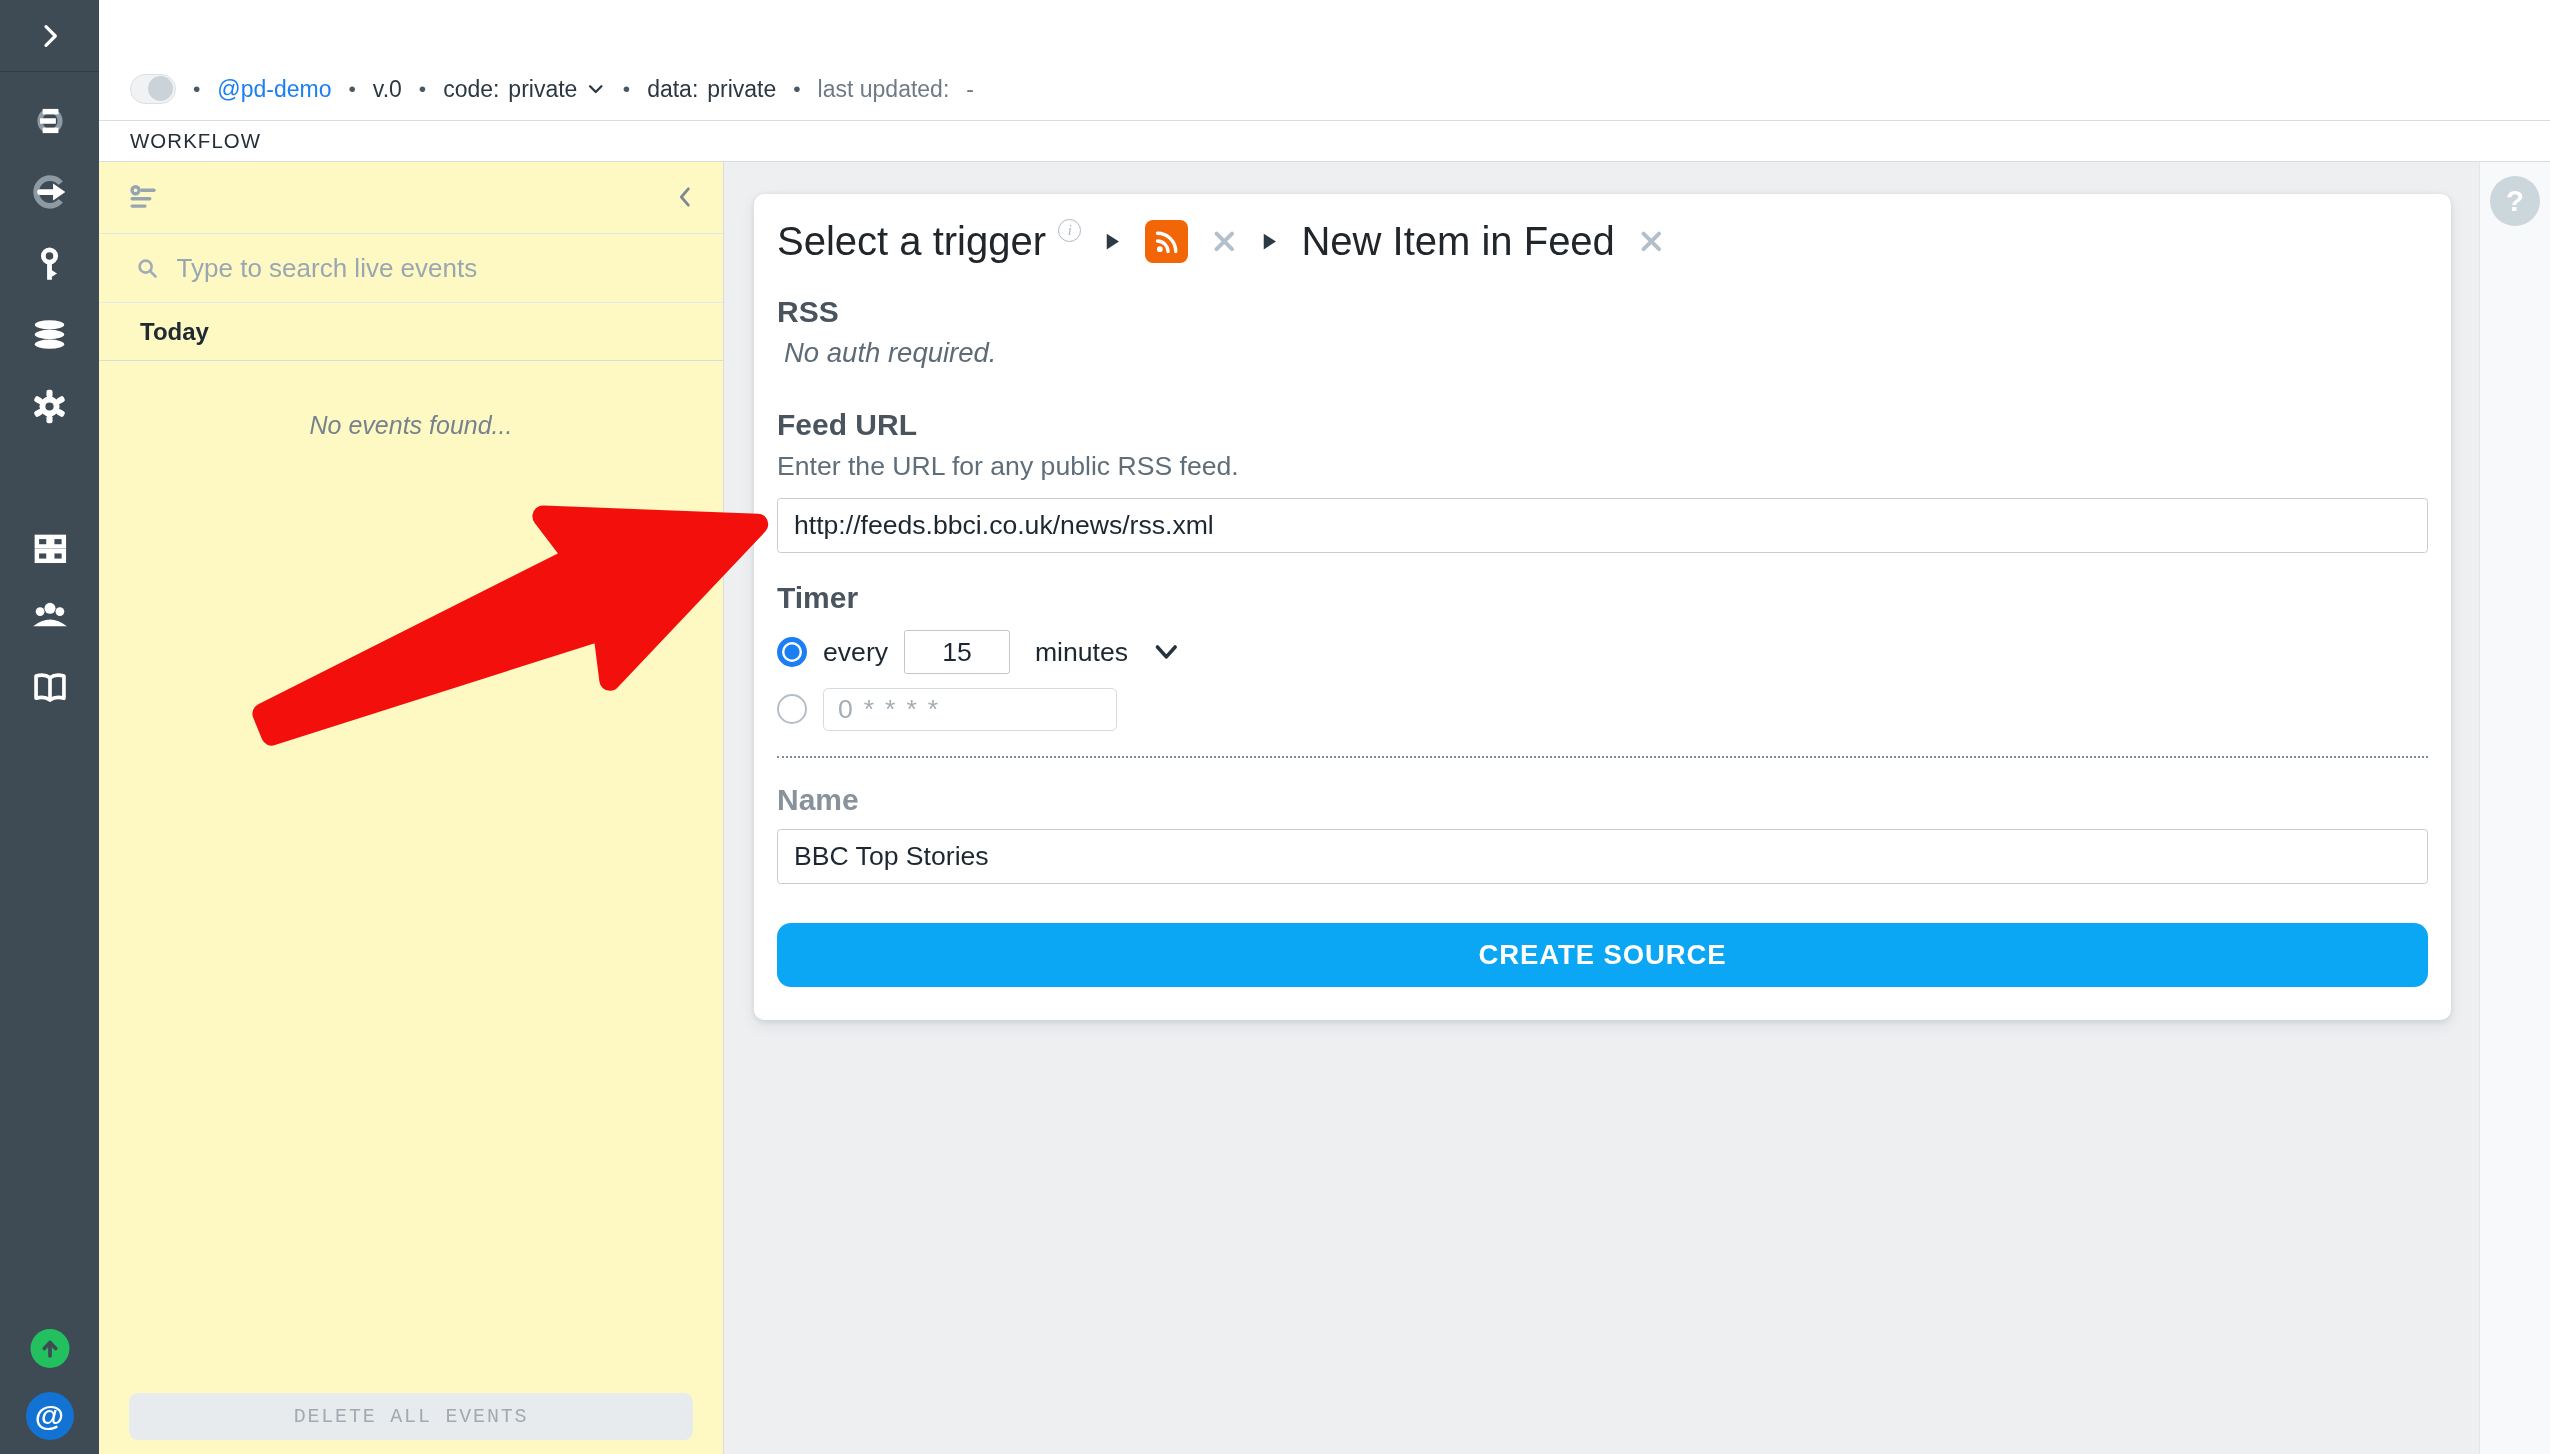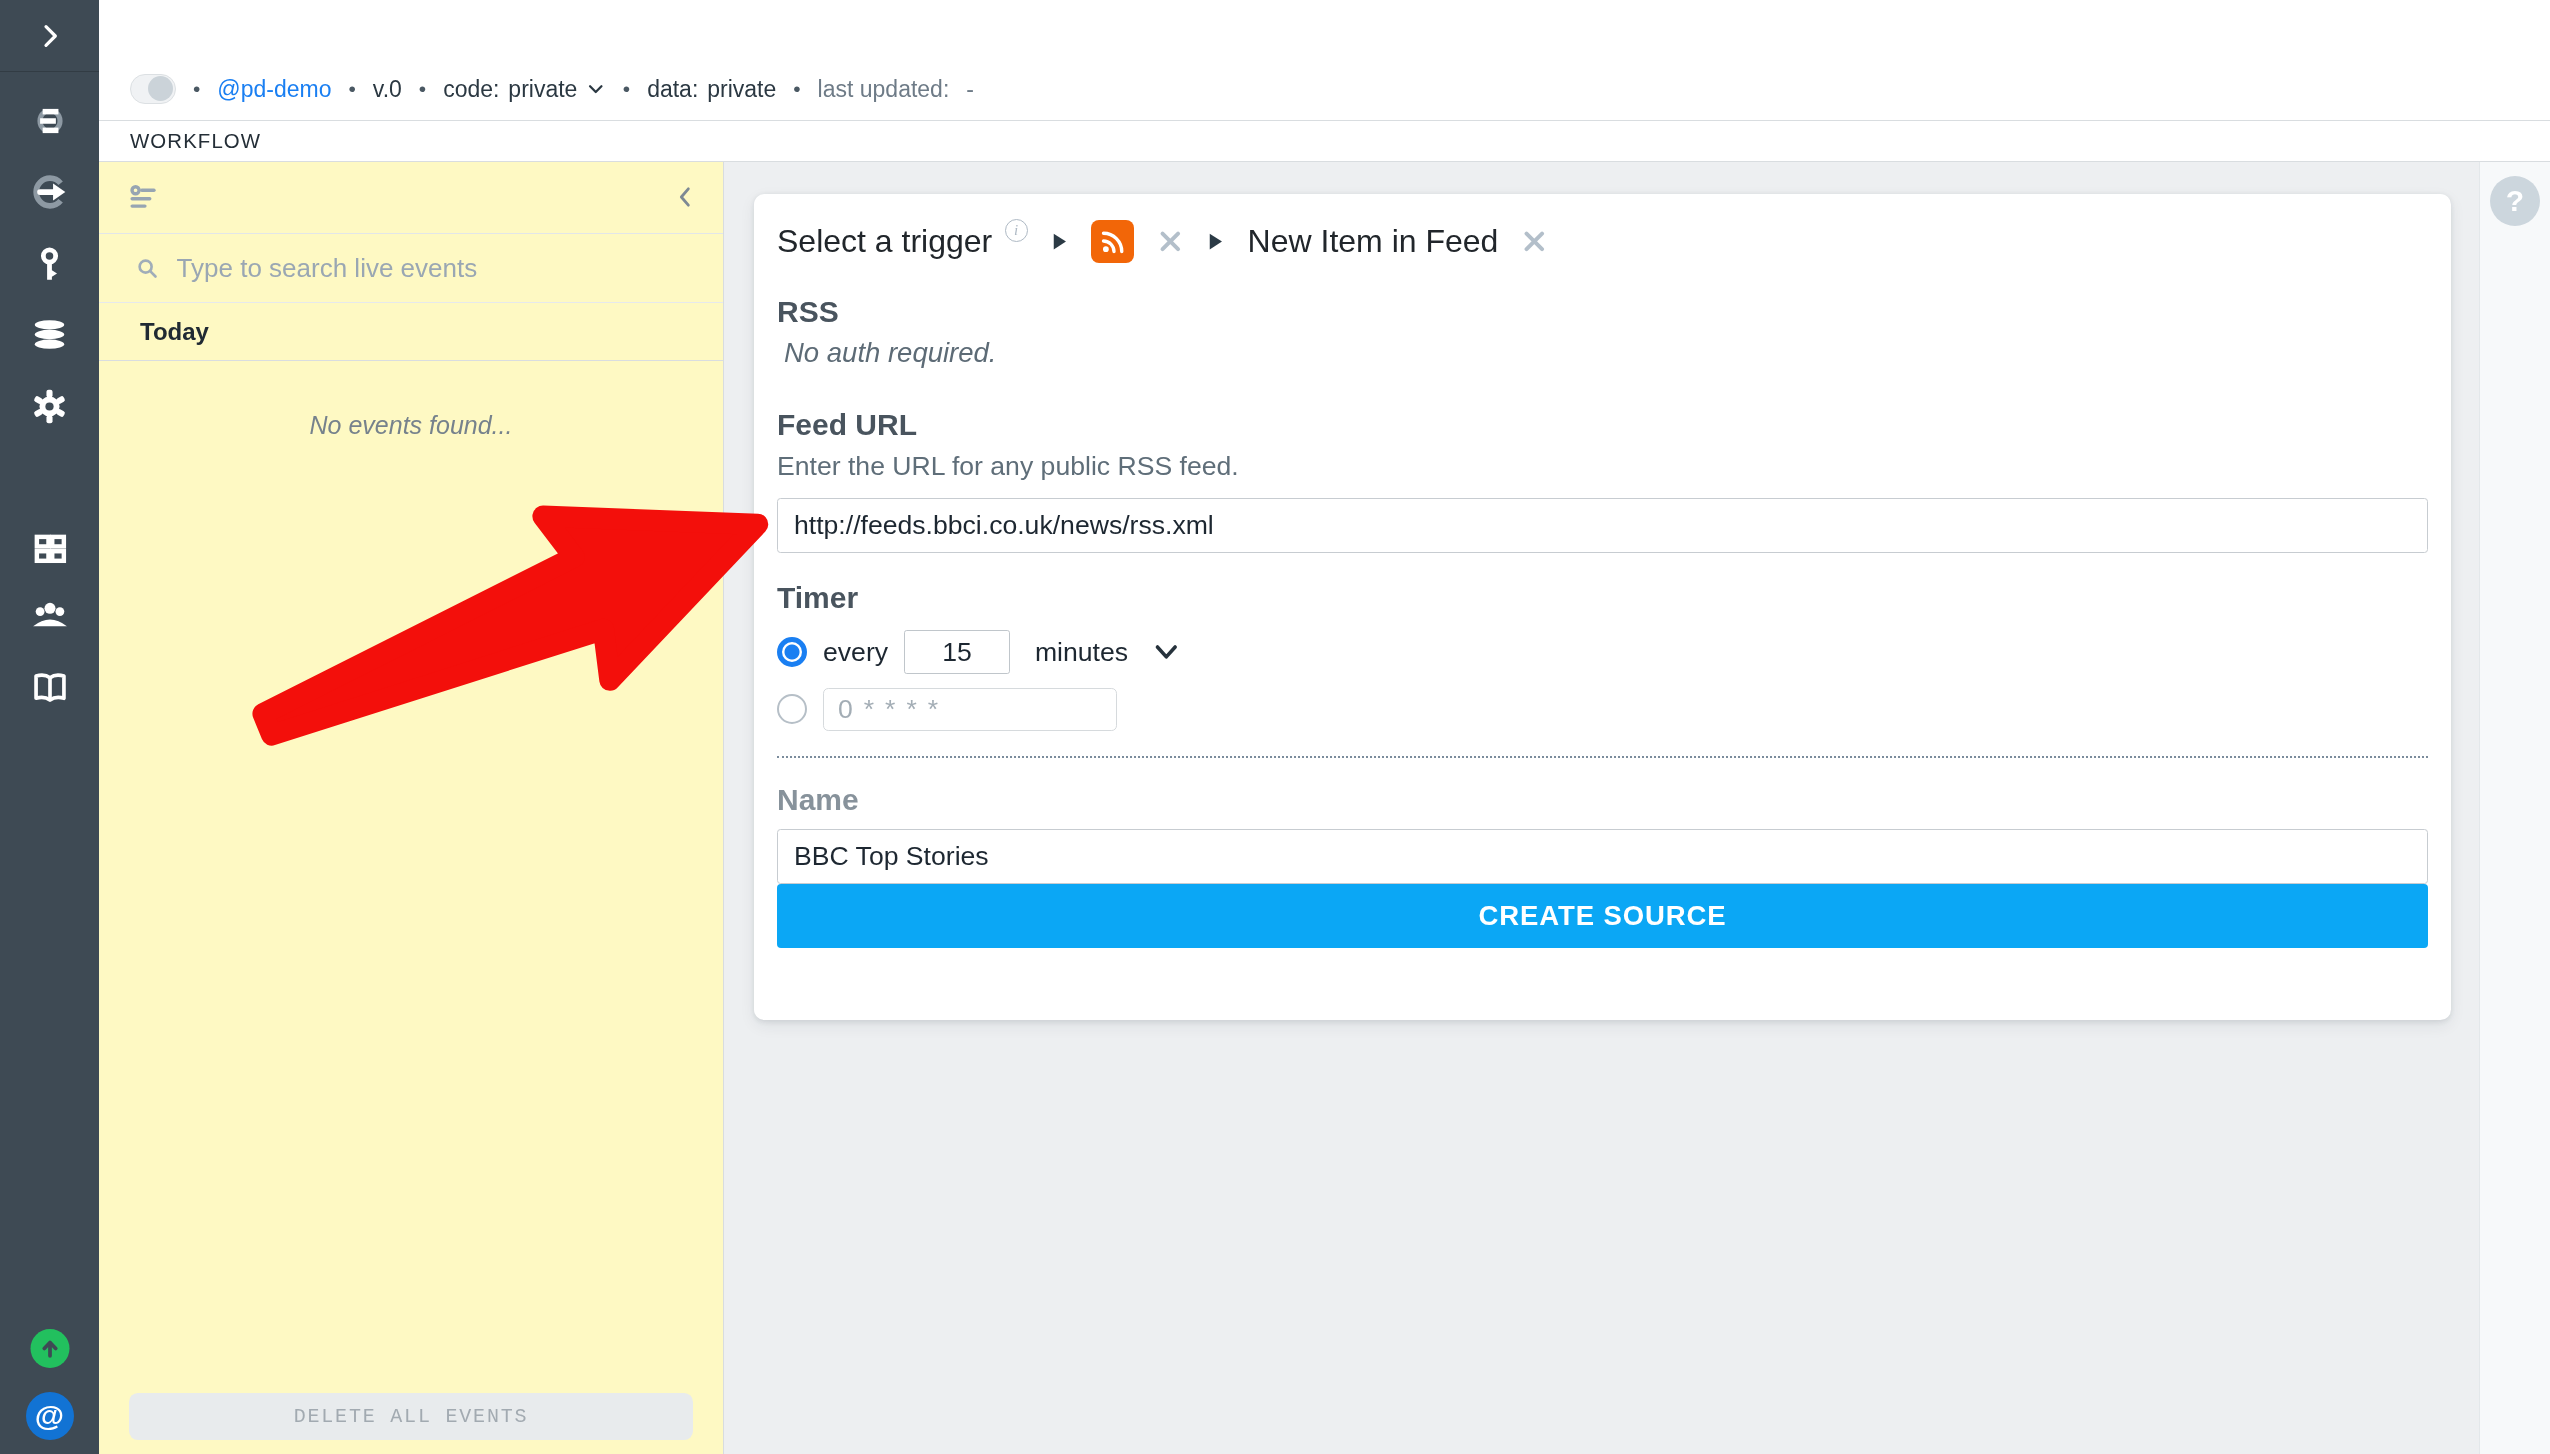--- a/index.html
+++ b/index.html
@@ -48,21 +48,21 @@
   .ep-search input::placeholder{color:#9aa7b3;}
   .ep-today{height:58px;border-bottom:1.8px solid #d9dde0;display:flex;align-items:center;padding-left:41px;
             font-size:24px;font-weight:700;color:#202a33;}
   .ep-empty{margin-top:50px;text-align:center;font-size:25px;font-style:italic;color:#76828c;}
   .ep-delete{position:absolute;left:30px;right:30px;bottom:14px;height:47px;border:none;border-radius:8.9px;
              background:#e8ebed;color:#a2aab1;font-size:20px;letter-spacing:1.8px;font-family:Liberation Mono, monospace;cursor:pointer;}
   
   .card{position:absolute;left:754px;top:194px;width:1697px;height:826px;background:#fff;border-radius:10.6px;
         box-shadow:0 1.8px 5.3px rgba(31,45,61,.10),0 5.3px 16px rgba(31,45,61,.07);padding:0 23px;z-index:6;}
   .crumbs{margin-top:21px;height:53px;display:flex;align-items:center;gap:23px;}
-  .crumb-title{font-size:32px;color:#21262b;cursor:pointer;}
+  .crumb-title{font-size:40px;color:#21262b;cursor:pointer;}
   .info-badge{width:23px;height:23px;border:1.8px solid #aeb9c4;border-radius:50%;color:#aeb9c4;font-size:15px;font-style:italic;
               display:flex;align-items:center;justify-content:center;align-self:flex-start;margin:3.5px 0 0 -10.6px;cursor:pointer;font-family:"Liberation Serif",serif;}
   .rss-badge{width:43px;height:43px;border-radius:8px;background:#f26608;display:flex;align-items:center;justify-content:center;}
   .x-btn{display:flex;cursor:pointer;}
   .play{display:flex;}
   .sec-head{margin-top:26.6px;font-size:30px;font-weight:700;color:#49545e;}
   .auth-note{margin-top:8.9px;font-size:27.5px;font-style:italic;color:#5d6b76;padding-left:7px;}
   .sec-head.feed{margin-top:39px;}
   .help-text{margin-top:8.9px;font-size:26.6px;color:#5f6e79;}
   .text-input{width:100%;height:55px;border:1.8px solid #c7ccd1;border-radius:3.5px;padding:0 16px;font-size:26.6px;
@@ -77,21 +77,21 @@
   .inline-label{font-size:26.6px;color:#1d2731;}
   .interval-input{width:106px;height:44px;border:1.8px solid #c0c6cb;border-radius:2.7px;text-align:center;
                   font-size:26.6px;color:#1d2731;font-family:inherit;outline:none;}
   .unit{margin-left:8.9px;display:flex;align-items:center;gap:25px;cursor:pointer;}
   .cron-input{width:294px;height:43px;border:1.8px solid #d6dadd;border-radius:5.3px;padding:0 14px;font-size:26.6px;
               color:#1d2731;font-family:inherit;outline:none;}
   .cron-input::placeholder{color:#a3adb5;letter-spacing:1.8px;}
   .dotted-rule{margin-top:25px;border-top:2.7px dotted #64798b;opacity:.85;}
   .sec-head.name{margin-top:25px;color:#87929b;}
   .name-input{margin-top:12.4px;}
-  .submit-btn{width:100%;height:64px;border:none;border-radius:4px;background:#0ba7f5;color:#fff;
+  .submit-btn{margin-top:39px;width:100%;height:64px;border:none;border-radius:14px;background:#0ba7f5;color:#fff;
               font-size:27.5px;font-weight:700;letter-spacing:0.9px;font-family:inherit;cursor:pointer;}
   
   .red-arrow{position:absolute;left:0;top:0;z-index:50;pointer-events:none;}
 </style>
 </head>
 <body>
 
 <div id="screen">
 
   <aside class="sidebar">

